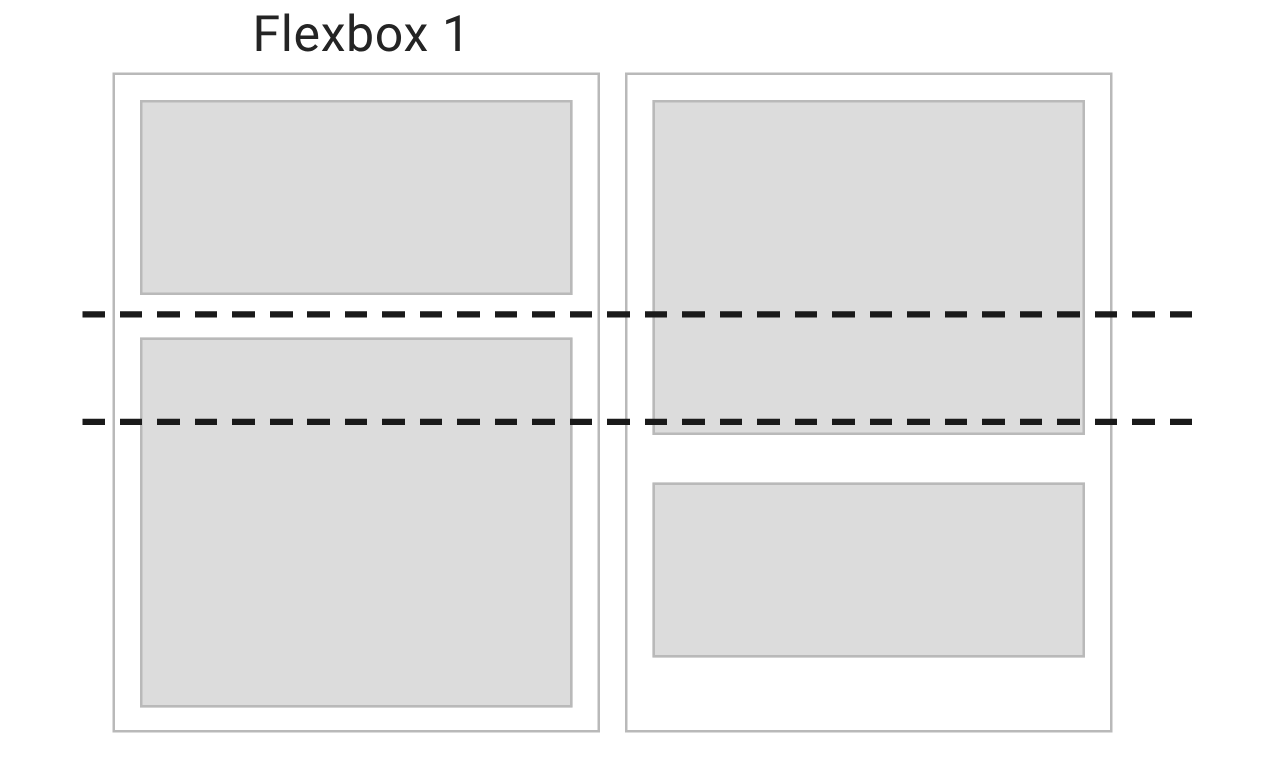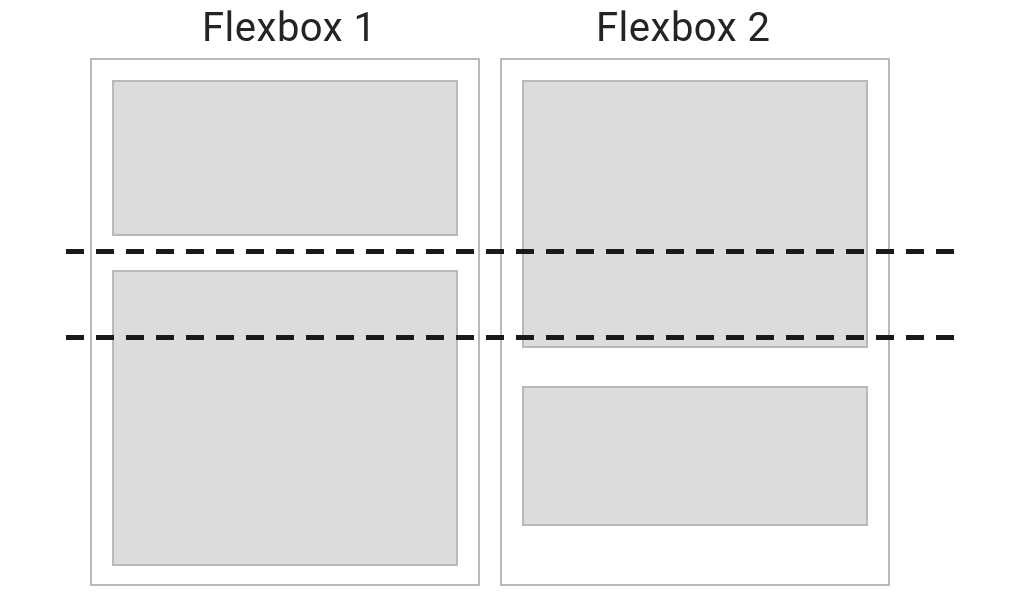--- a/index.html
+++ b/index.html
@@ -104,21 +104,20 @@
     );
   }
 </style>
 </head>
 <body>
 
 <div class="stage">
 
   <div class="heading h1">Flexbox 1</div>
 
-  <div class="heading h2">Flexbox 2</div>
 
   <div class="container c1">
     <div class="item item-a"></div>
     <div class="item item-b"></div>
   </div>
 
   <div class="container c2">
     <div class="item item-a"></div>
     <div class="item item-b"></div>
   </div>

